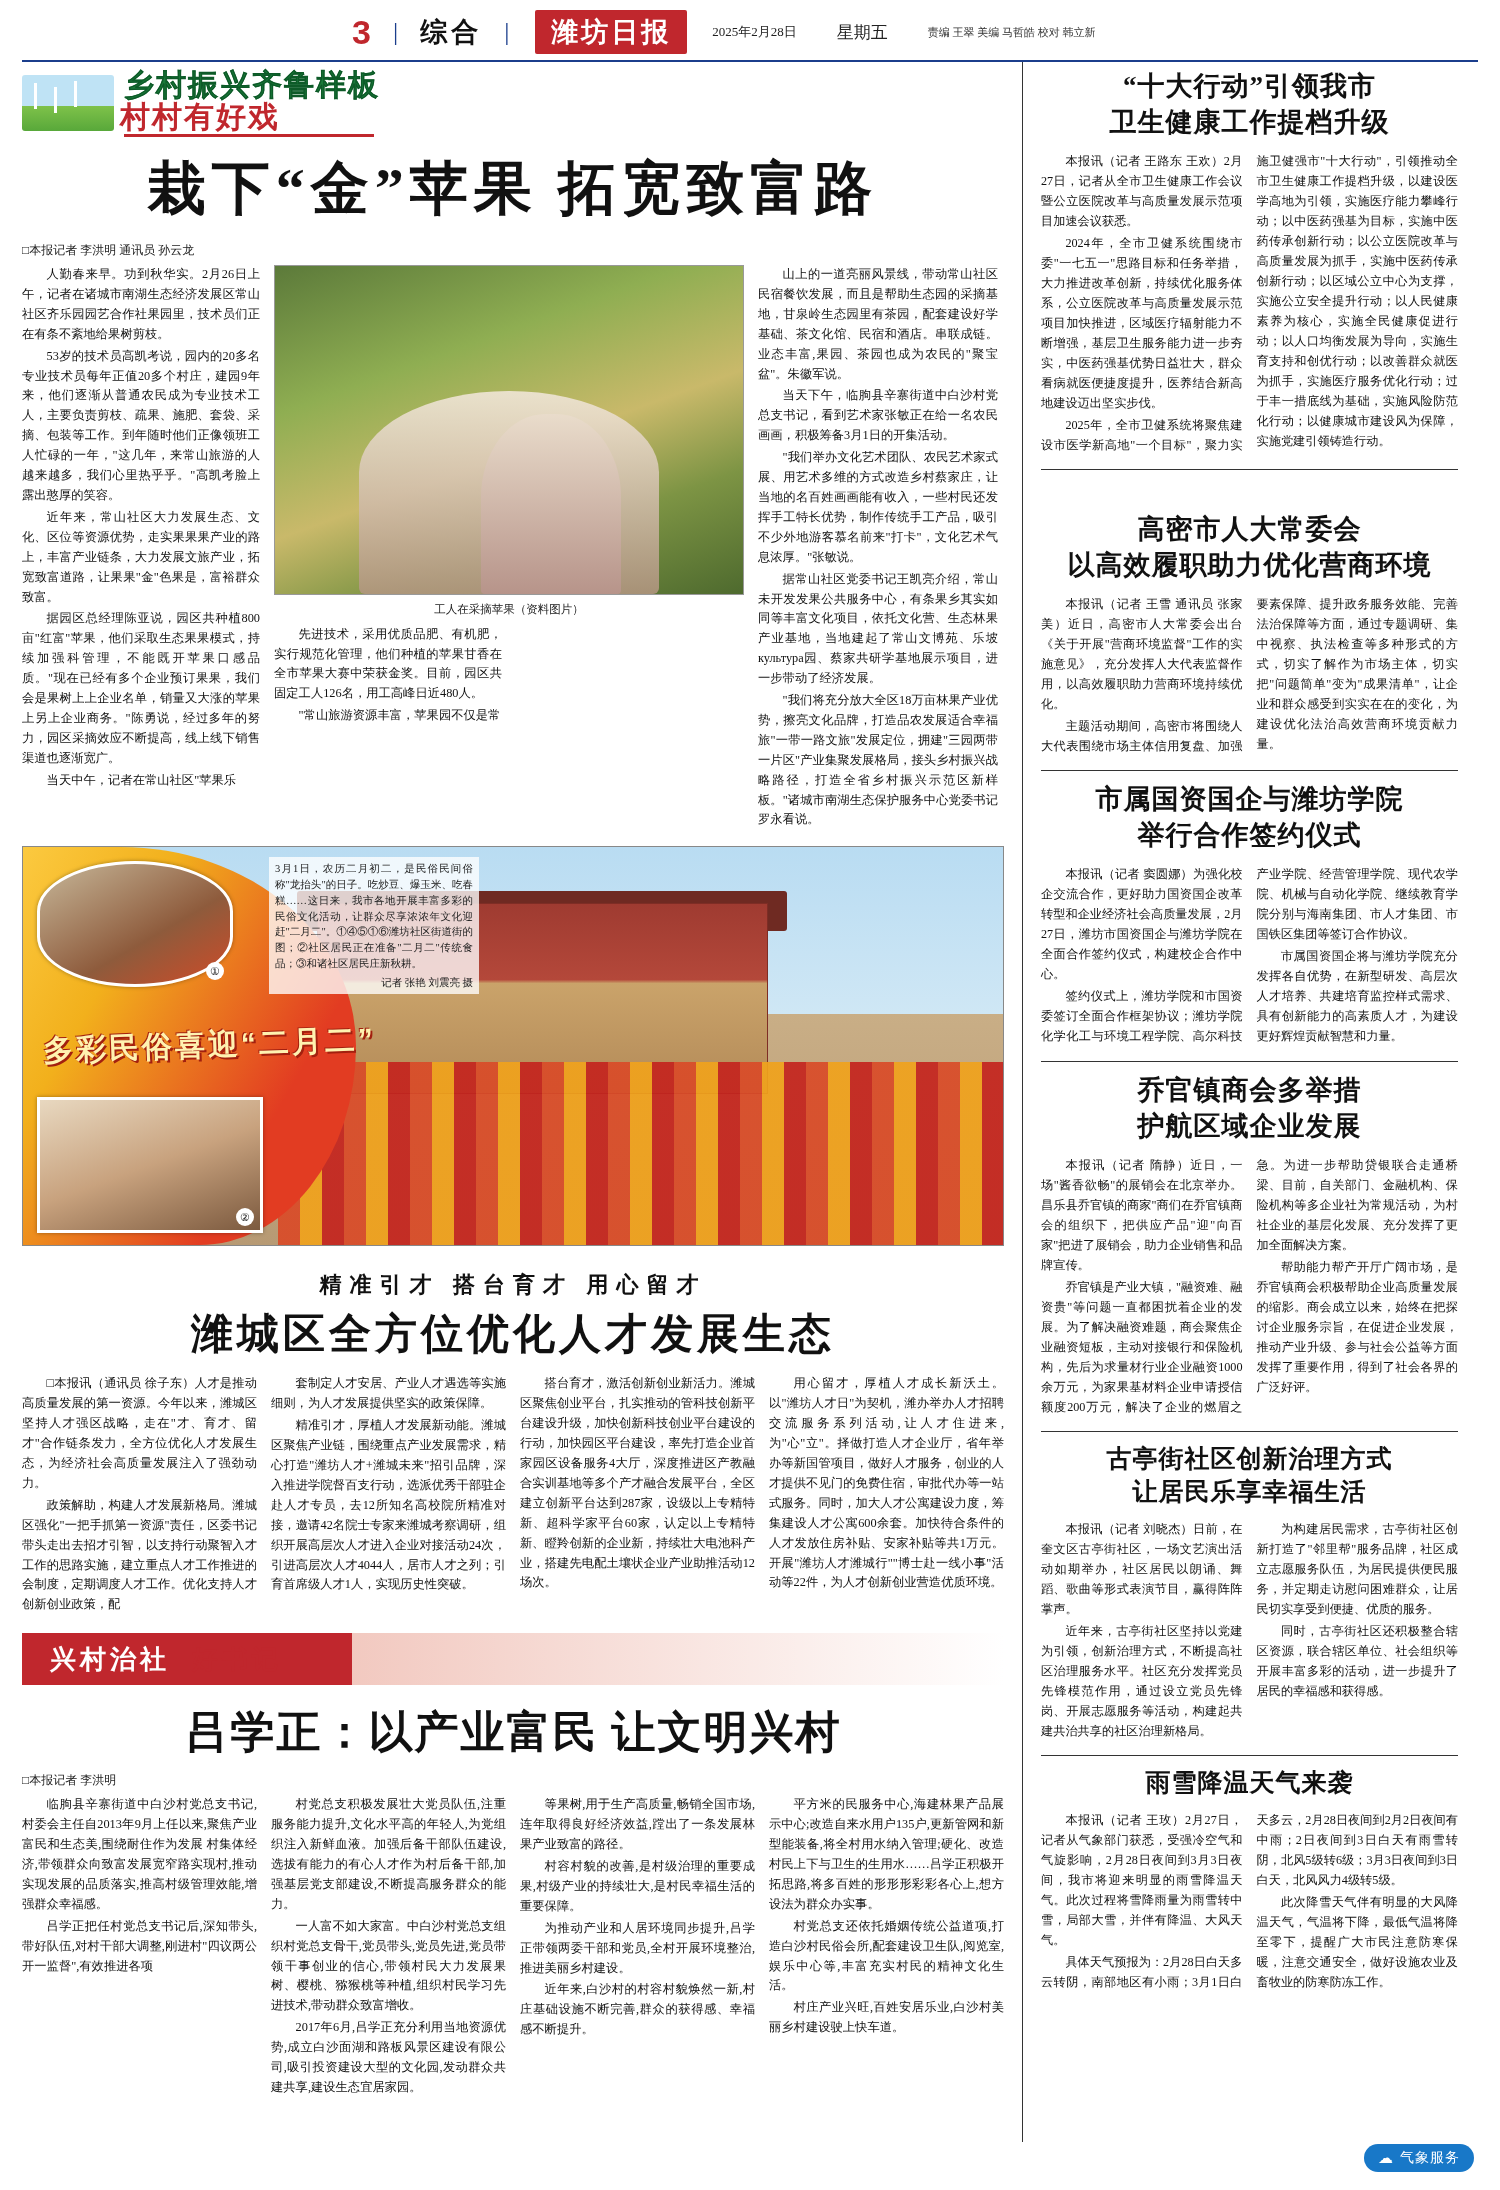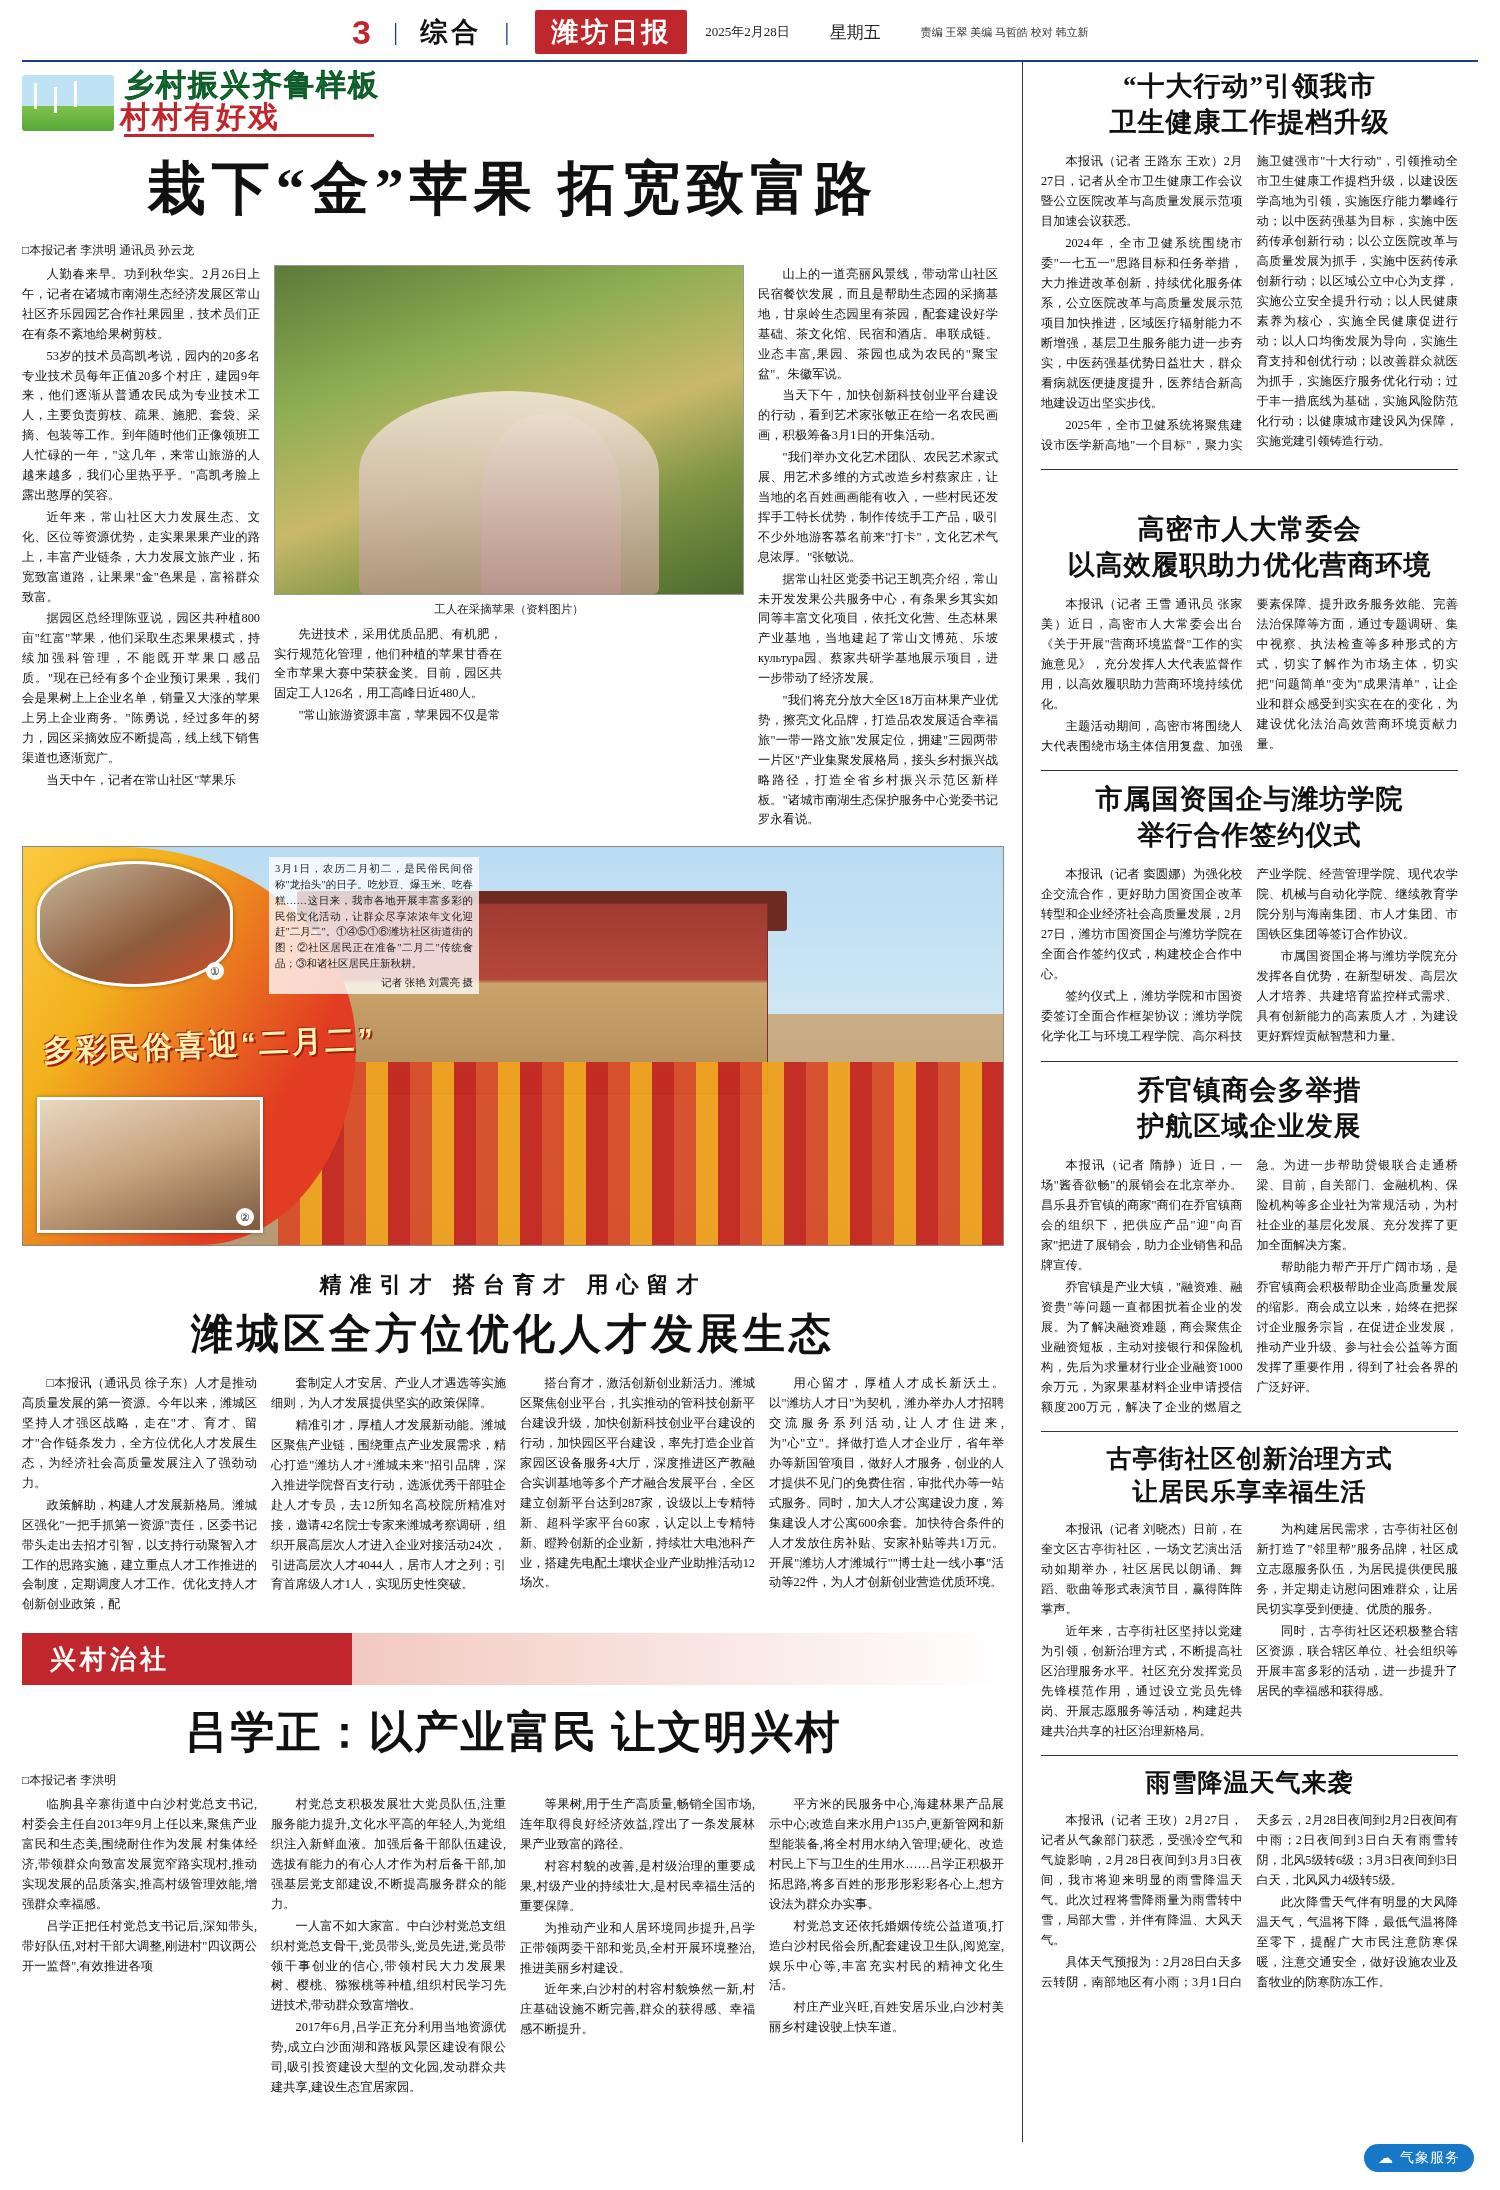--- a/index.html
+++ b/index.html
@@ -28,21 +28,21 @@
   }
   .mh-sep { color:#1b3e8c; font-size:26px; margin:0 8px; }
   .mh-section {
     font-size:27px; font-weight:bold; letter-spacing:4px; color:#111;
   }
   .mh-paper {
     background:#c0272d; color:#fff; font-size:27px; font-weight:bold;
     padding:4px 16px; letter-spacing:3px; border-radius:2px;
     margin-left:4px;
   }
-  .mh-date { font-size:13px; color:#222; margin-left:4px; line-height:1.5; }
+  .mh-date { font-size:13px; color:#222; margin-left:11px; line-height:1.5; }
   .mh-weekday { font-size:17px; color:#222; margin-left:26px; }
   .mh-credits { font-size:11px; color:#333; margin-left:26px; line-height:1.5; }
 
   
   .body-grid { display:flex; gap:0; height:2080px; }
   .col-main { width:1000px; padding-right:18px; }
   .col-side { width:436px; border-left:1px solid #333; padding-left:18px; }
 
   
   .banner {
@@ -261,21 +261,21 @@
               <p>先进技术，采用优质品肥、有机肥，实行规范化管理，他们种植的苹果甘香在全市苹果大赛中荣获金奖。目前，园区共固定工人126名，用工高峰日近480人。</p>
               <p>"常山旅游资源丰富，苹果园不仅是常</p>
             </div>
             <div style="width:228px;">
               <p></p>
             </div>
           </div>
         </div>
         <div class="art-col w3">
           <p>山上的一道亮丽风景线，带动常山社区民宿餐饮发展，而且是帮助生态园的采摘基地，甘泉岭生态园里有茶园，配套建设好学基础、茶文化馆、民宿和酒店。串联成链。业态丰富,果园、茶园也成为农民的"聚宝盆"。朱徽军说。</p>
-          <p>当天下午，加快创新科技创业平台建设的行动，看到艺术家张敏正在给一名农民画画，积极筹备3月1日的开集活动。</p>
+          <p>当天下午，临朐县辛寨街道中白沙村党总支书记，看到艺术家张敏正在给一名农民画画，积极筹备3月1日的开集活动。</p>
           <p>"我们举办文化艺术团队、农民艺术家式展、用艺术多维的方式改造乡村蔡家庄，让当地的名百姓画画能有收入，一些村民还发挥手工特长优势，制作传统手工产品，吸引不少外地游客慕名前来"打卡"，文化艺术气息浓厚。"张敏说。</p>
           <p>据常山社区党委书记王凯亮介绍，常山未开发发果公共服务中心，有条果乡其实如同等丰富文化项目，依托文化营、生态林果产业基地，当地建起了常山文博苑、乐坡культура园、蔡家共研学基地展示项目，进一步带动了经济发展。</p>
           <p>"我们将充分放大全区18万亩林果产业优势，擦亮文化品牌，打造品农发展适合幸福旅"一带一路文旅"发展定位，拥建"三园两带一片区"产业集聚发展格局，接头乡村振兴战略路径，打造全省乡村振兴示范区新样板。"诸城市南湖生态保护服务中心党委书记罗永看说。</p>
         </div>
       </div>
 
       <div class="collage">
         <div class="sky"></div>
         <div class="roof"></div>
         <div class="bldg"></div>

